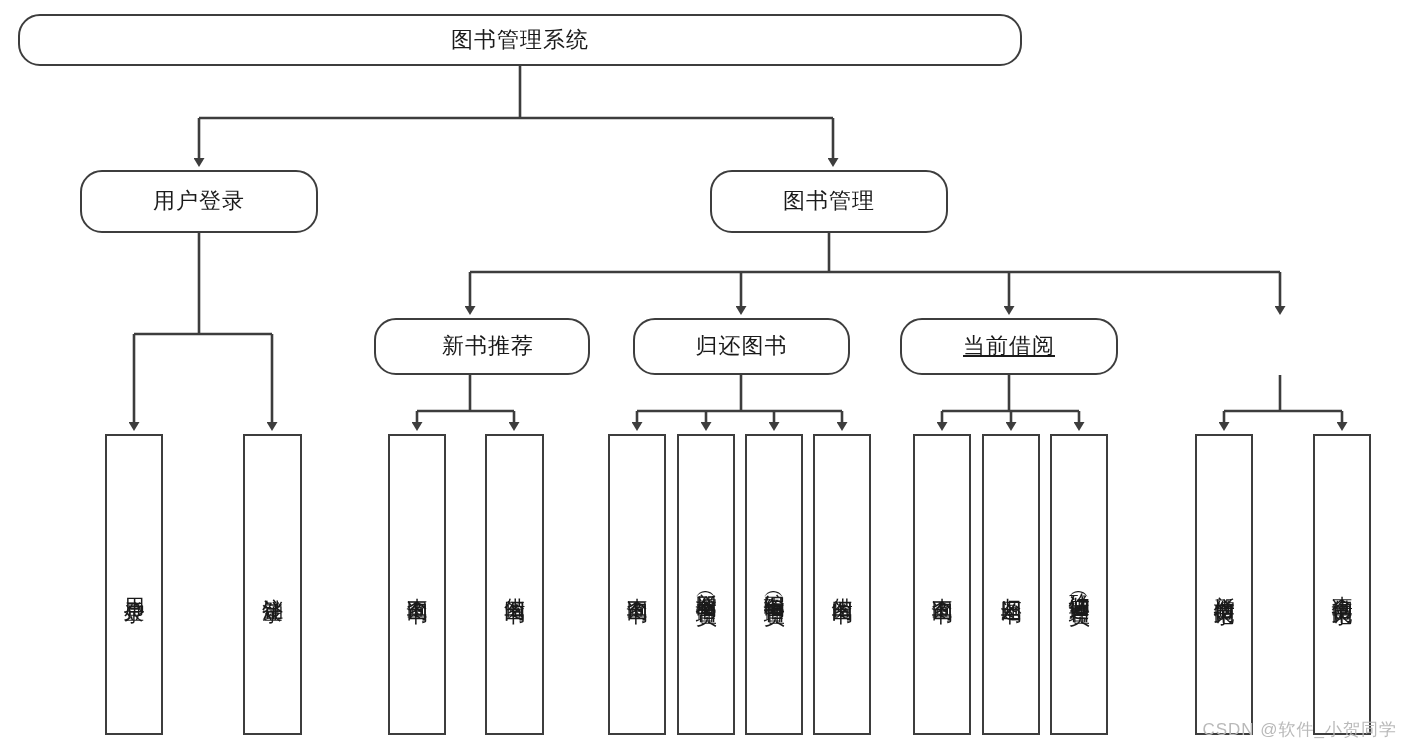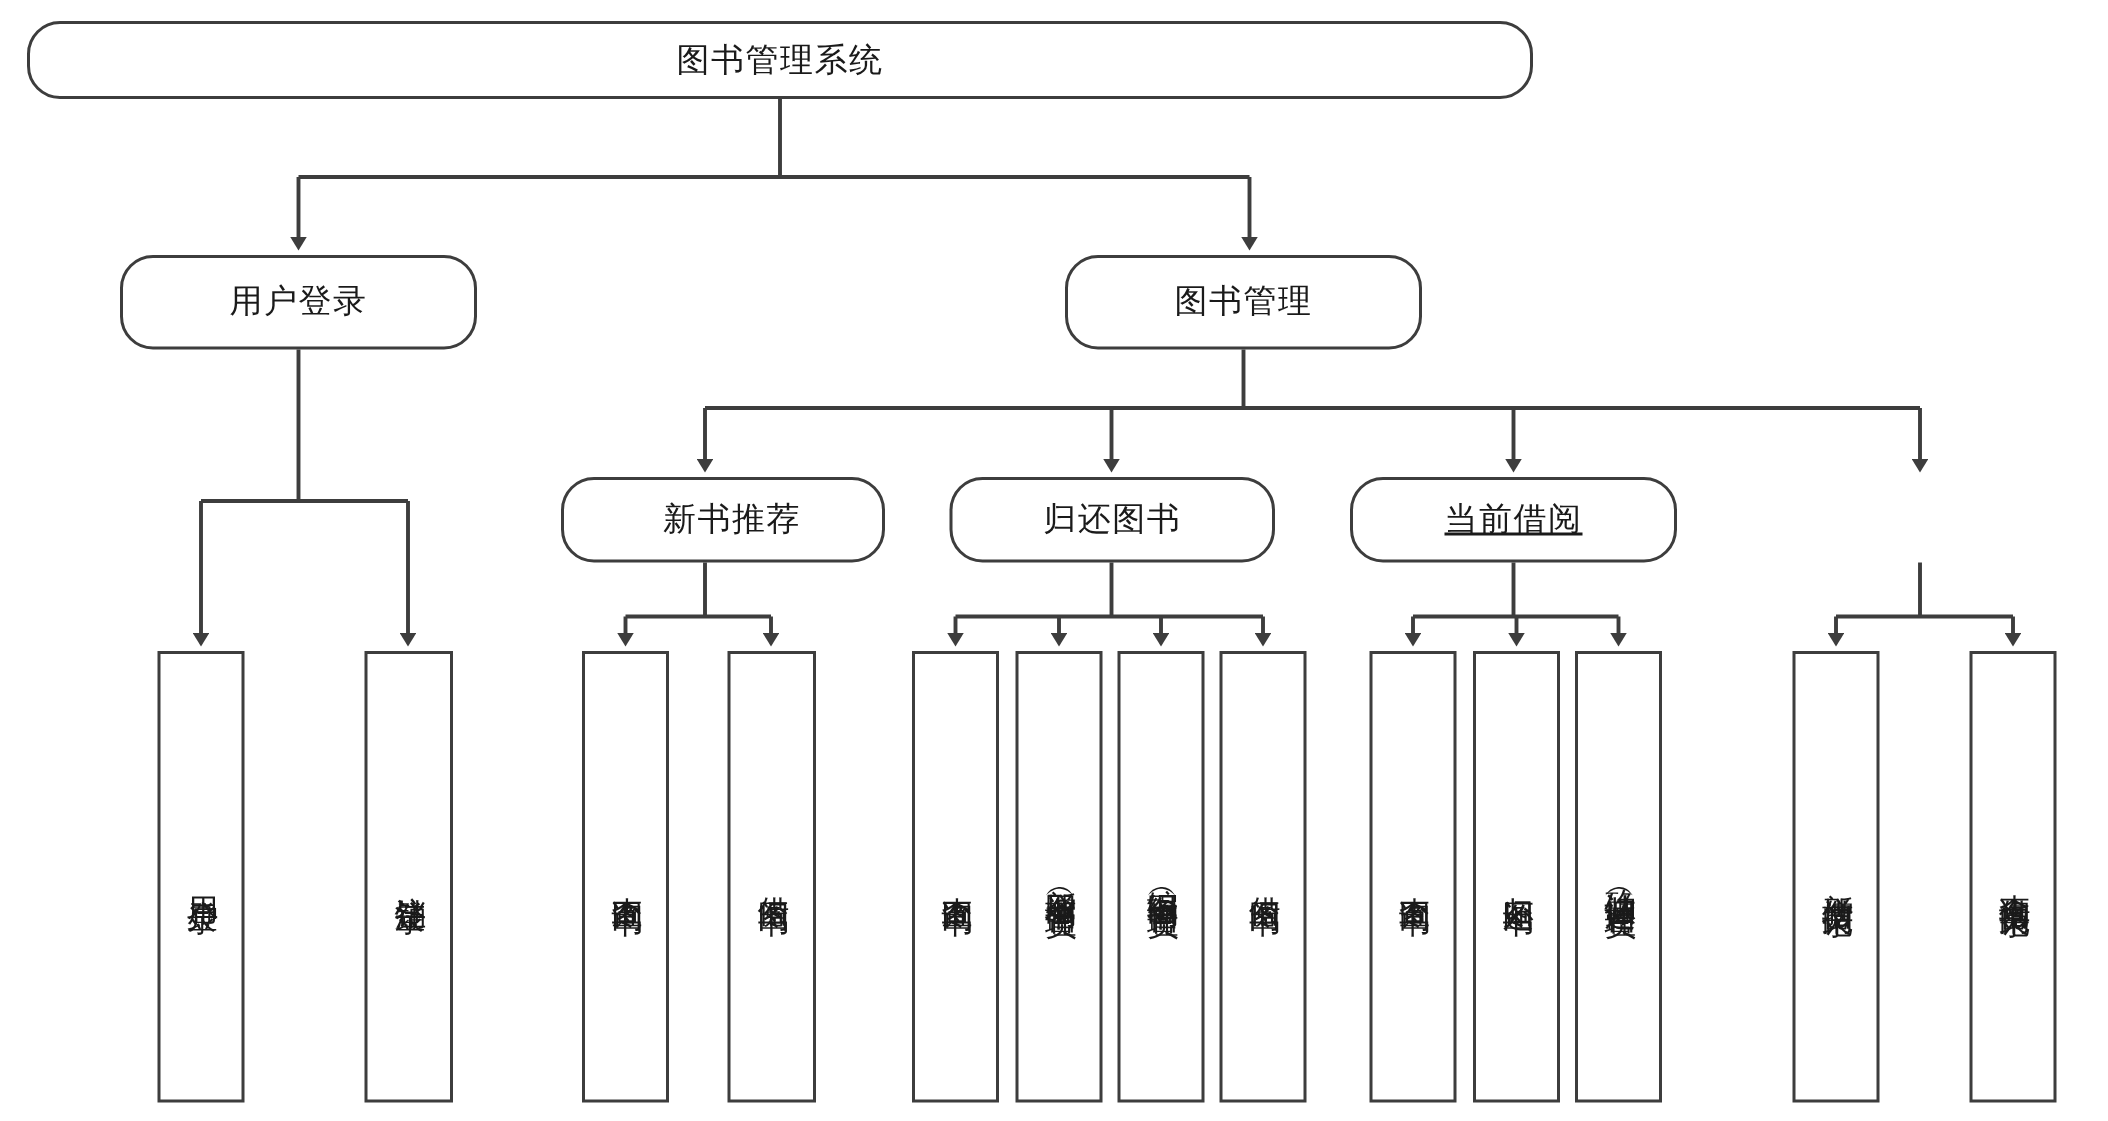--- a/index.html
+++ b/index.html
@@ -165,13 +165,14 @@
   <div class="node vert" style="left:1050px;top:434px;width:58px;height:301px;">
     <span class="vtext">确认归还（管理员）</span>
   </div>
   <div class="node vert" style="left:1195px;top:434px;width:58px;height:301px;">
     <span class="vtext">新增借阅记录</span>
   </div>
   <div class="node vert" style="left:1313px;top:434px;width:58px;height:301px;">
     <span class="vtext">查询借阅记录</span>
   </div>
 
+  <div class="watermark">CSDN @软件_小贺同学</div>
 </div>
 
 </body></html>

